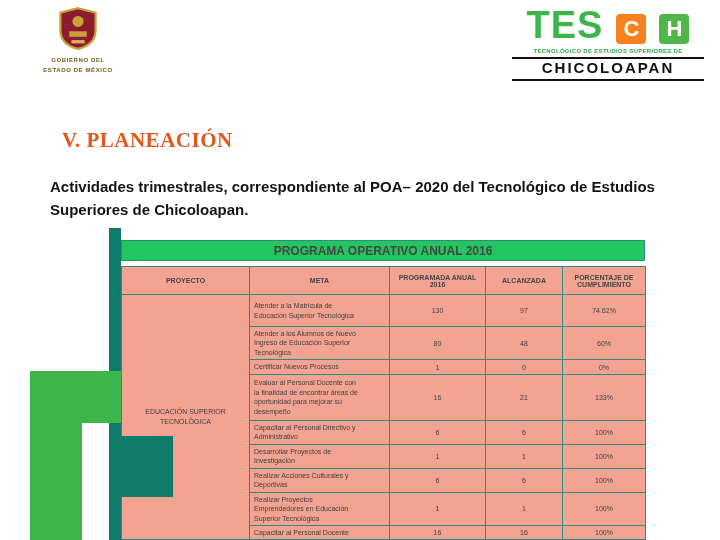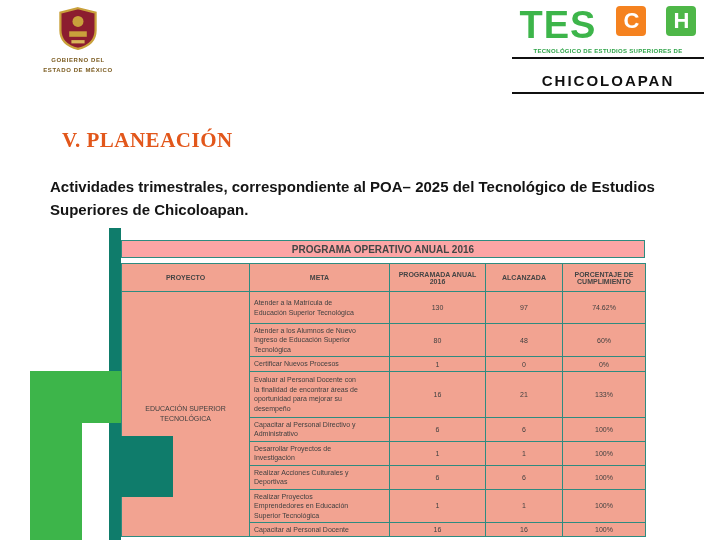--- a/index.html
+++ b/index.html
@@ -6,45 +6,45 @@
   html,body { width:720px; height:540px; }
   body { font-family:"Liberation Sans", sans-serif; background:#ffffff; overflow:hidden; }
   .slide { position:relative; width:720px; height:540px; background:#ffffff; overflow:hidden; }
 
   
   .gob { position:absolute; left:30px; top:6px; width:96px; text-align:center; }
   .gob-text { margin-top:2px; font-size:6px; font-weight:bold; color:#7a5a1e; letter-spacing:0.6px; line-height:1.6; }
 
   
   .tesch { position:absolute; top:6px; right:16px; width:192px; }
-  .tesch-row { display:flex; align-items:flex-start; justify-content:center; gap:20px; }
+  .tesch-row { display:flex; align-items:flex-end; justify-content:center; gap:13px; }
   .tes { font-size:38px; font-weight:bold; color:#3db54a; letter-spacing:1px; line-height:1; }
   .box { width:30px; height:30px; border-radius:4px; color:#ffffff; font-size:22px; font-weight:bold;
          display:flex; align-items:center; justify-content:center; }
   .box-c { background:#f5821f; }
   .box-h { background:#4eb748; }
   .tesch-tagline { margin-top:4px; color:#2fa449; font-size:6px; font-weight:bold; letter-spacing:0.3px; text-align:center; }
   .tesch-name { margin-top:3px; border-top:2.5px solid #101010; border-bottom:2.5px solid #101010;
-                font-size:15px; font-weight:bold; letter-spacing:2px; color:#101010; text-align:center; padding:13px 0 3px; }
+                font-size:15px; font-weight:bold; letter-spacing:2px; color:#101010; text-align:center; padding:0 0 3px; }
 
   
   .title { position:absolute; left:62px; top:128px; font-size:21px; font-weight:bold; color:#e2571b; letter-spacing:0.5px;font-family:Liberation Serif, serif; }
   .subtitle { position:absolute; left:50px; top:176px; width:630px; font-size:15px; font-weight:bold;
               color:#141414; line-height:1.5; }
 
   
   .stripe  { position:absolute; left:109px; top:228px; width:12px; height:312px; background:#0f7c6b; z-index:0; }
   .g-top   { position:absolute; left:30px;  top:371px; width:142px; height:52px; background:#3db54a; z-index:1; }
   .g-left  { position:absolute; left:30px;  top:371px; width:52px;  height:169px; background:#3db54a; z-index:1; }
   .g-square{ position:absolute; left:119px; top:436px; width:54px;  height:61px;  background:#0f7c6b; z-index:3; }
 
   
   .tablewrap { position:absolute; left:121px; top:240px; width:524px; z-index:2; }
-  .tbl-title { border:1px solid #2e8b80; background:#fca5a5; color:#454545; font-weight:bold;
-               font-size:10px; text-align:center; padding:2.5px 0; }
+  .tbl-title { border:1px solid #2e8b80; background:#22c55e; color:#454545; font-weight:bold;
+               font-size:12px; text-align:center; padding:2.5px 0; }
   .tbl-gap { height:5px; }
   table { width:100%; border-collapse:collapse; table-layout:fixed; }
   th, td { border:1px solid #2e8b80; background:#f2a391; vertical-align:middle; }
   th { color:#454545; font-size:7px; font-weight:bold; text-align:center; padding:2px; height:28px; }
   td { color:#3f3f3f; font-size:7px; }
   td.meta { text-align:left; padding:2px 26px 2px 4px; line-height:1.35; }
   td.num  { text-align:center; }
   td.project { text-align:center; padding:0 8px; line-height:1.4; }
   tr.rh-a { height:32px; } tr.rh-b { height:32px; } tr.rh-c { height:14px; }
   tr.rh-d { height:46px; } tr.rh-e { height:24px; } tr.rh-f { height:24px; }
@@ -74,21 +74,21 @@
     <div class="tesch-row">
       <span class="tes">TES</span>
       <span class="box box-c">C</span>
       <span class="box box-h">H</span>
     </div>
     <div class="tesch-tagline">TECNOLÓGICO DE ESTUDIOS SUPERIORES DE</div>
     <div class="tesch-name">CHICOLOAPAN</div>
   </div>
 
   <div class="title">V. PLANEACIÓN</div>
-  <div class="subtitle">Actividades trimestrales, correspondiente al POA– 2025 del Tecnológico de Estudios Superiores de Chicoloapan.</div>
+  <div class="subtitle">Actividades trimestrales, correspondiente al POA– 2020 del Tecnológico de Estudios Superiores de Chicoloapan.</div>
 
   <div class="stripe"></div>
   <div class="g-top"></div>
   <div class="g-left"></div>
   <div class="g-square"></div>
 
   <div class="tablewrap">
     <div class="tbl-title">PROGRAMA OPERATIVO ANUAL 2016</div>
     <div class="tbl-gap"></div>
     <table>

